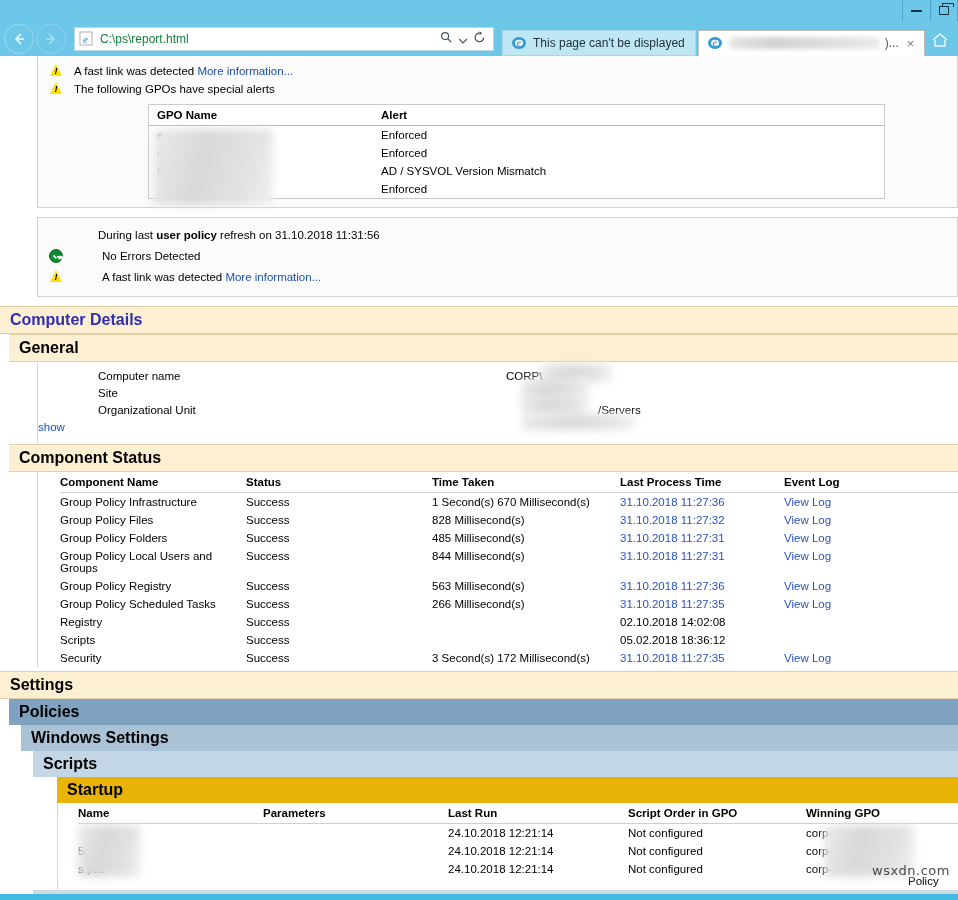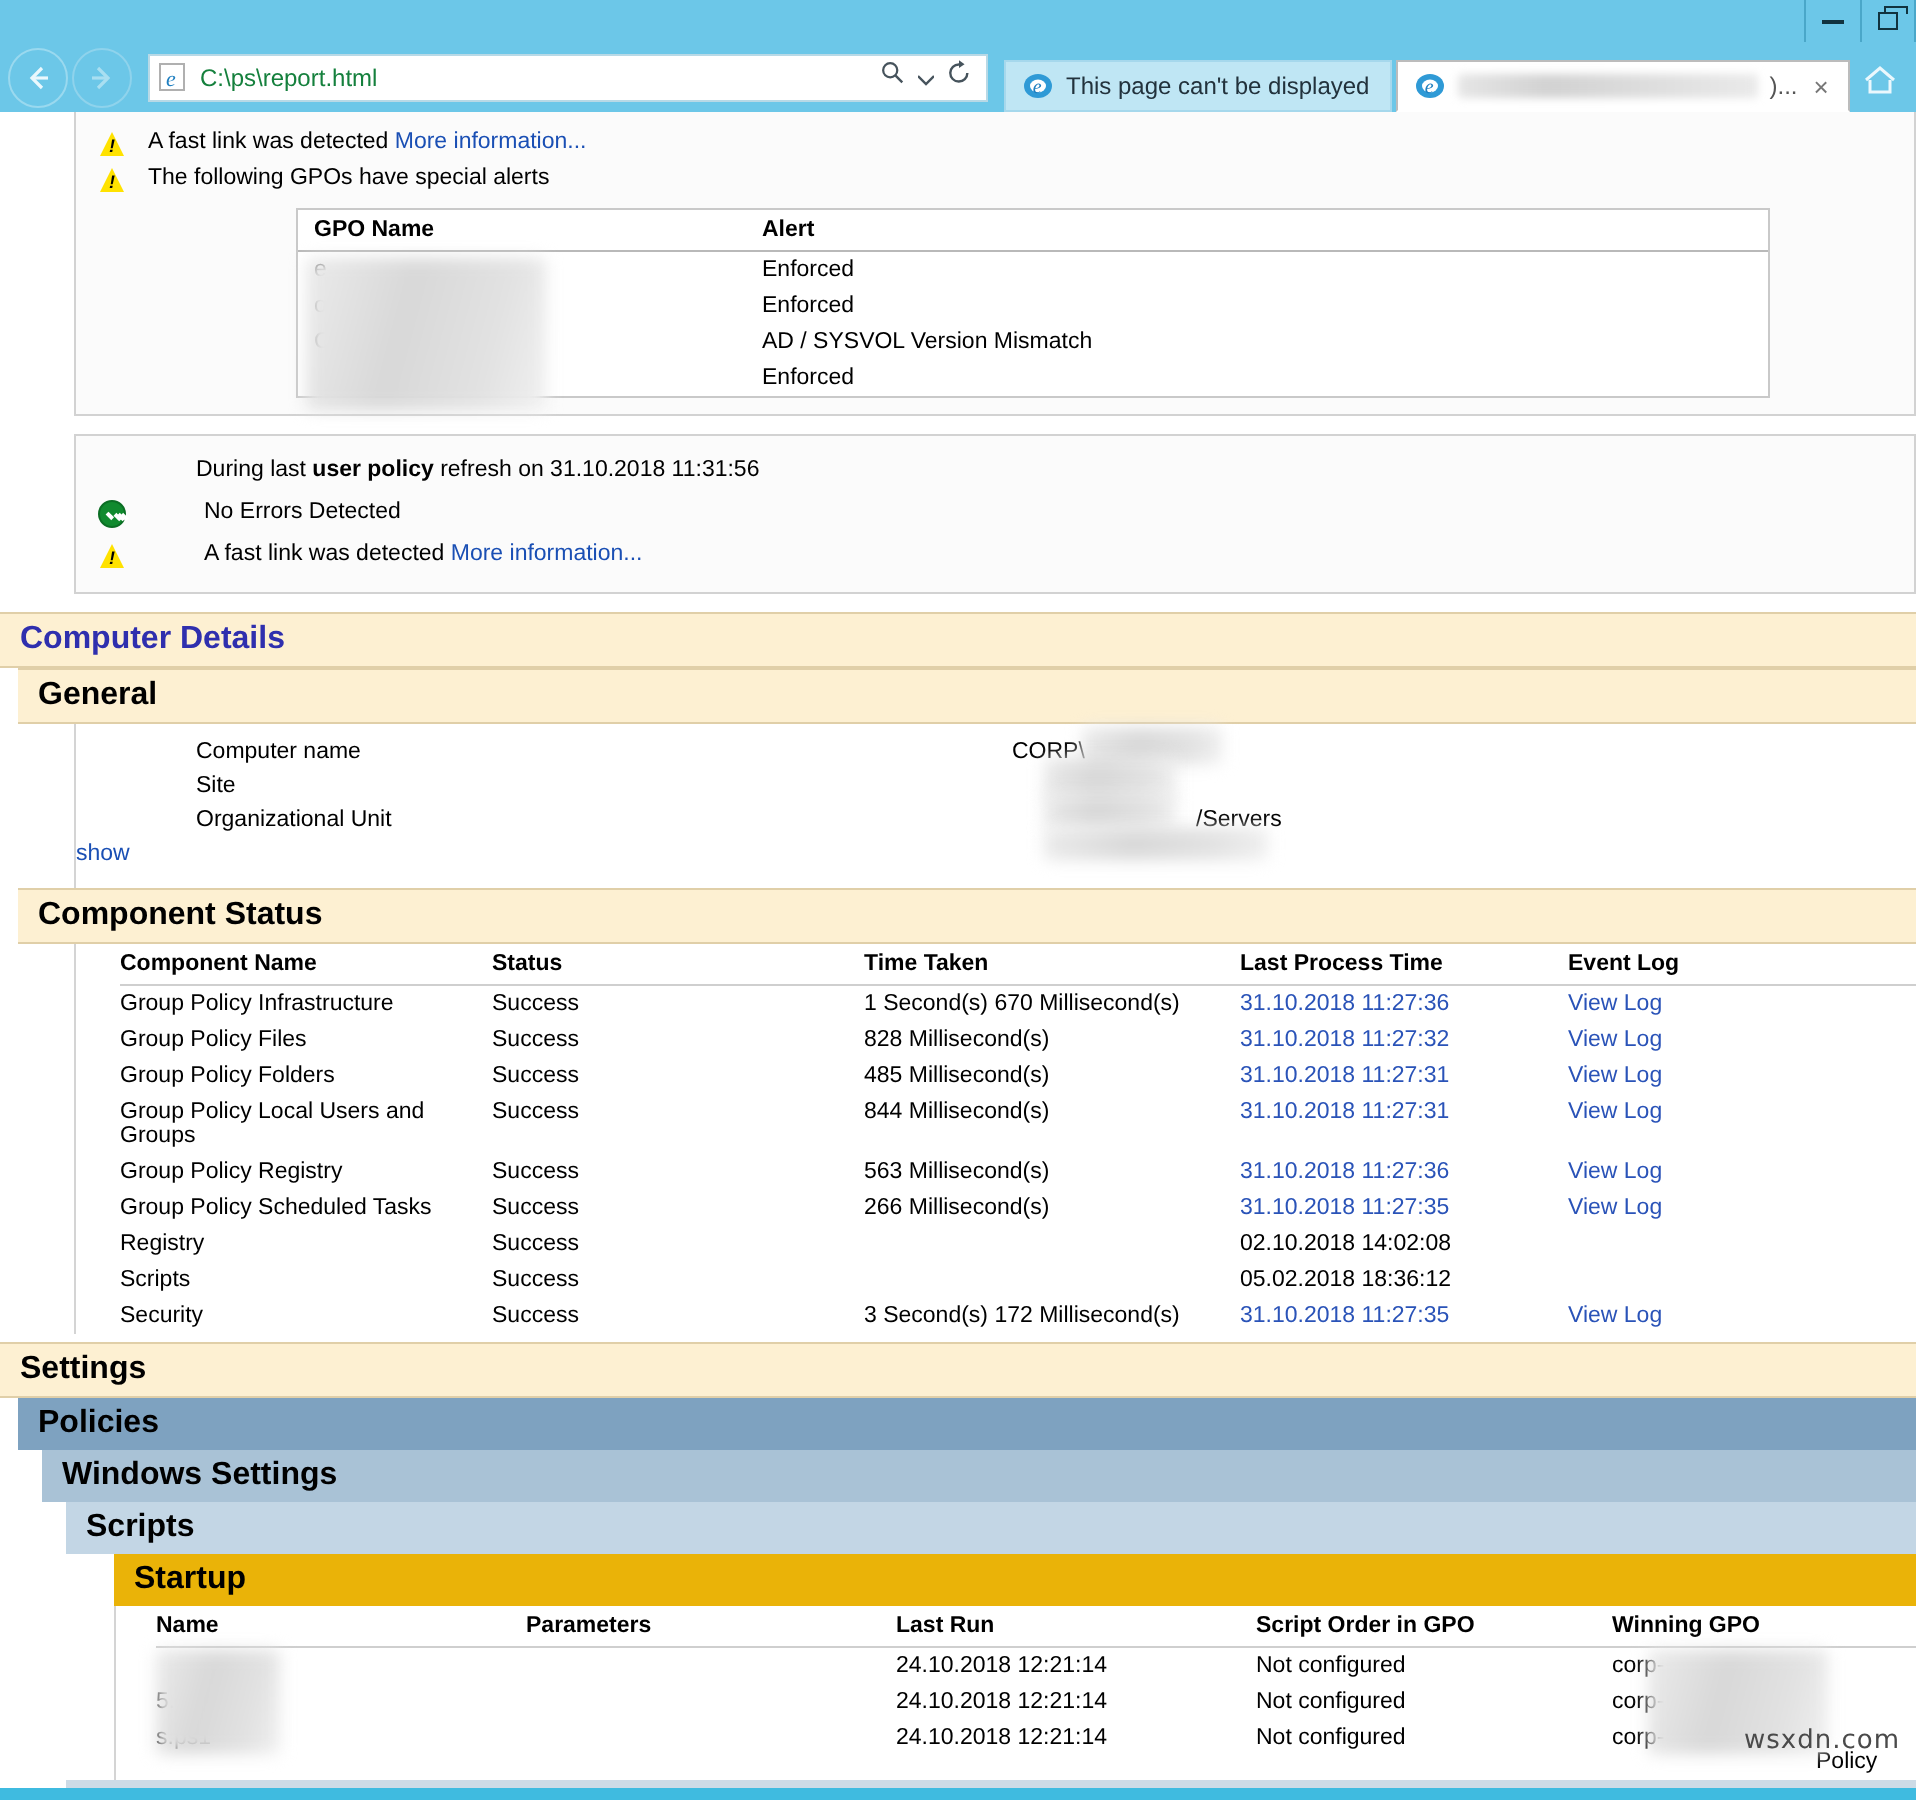--- a/index.html
+++ b/index.html
@@ -86,21 +86,21 @@
   }
 
   .page { position: relative; width: 958px; }
 
   
   .alertbox {
     margin: 0 0 0 37px; border: 1px solid #d2d2d2; border-top: none;
     background: #fbfbfb; padding: 6px 0 8px 0;
   }
   .alertbox.second { margin-top: 9px; border-top: 1px solid #d2d2d2; }
-  .alert-row { display: flex; align-items: center; padding: 1px 0 1px 0; }
+  .alert-row { display: flex; align-items: flex-start; padding: 1px 0 1px 0; }
   .alert-icon { width: 36px; flex: 0 0 36px; display: flex; justify-content: center; padding-top: 1px; }
   .alert-text { font-size: 11.5px; color: #000; line-height: 16px; }
   .link { color: #1a4fb4; text-decoration: none; }
 
   .warn-ico {
     width: 13px; height: 12px; position: relative; display: inline-block;
   }
   .warn-ico:before{
     content:""; position:absolute; left:0; top:0;
     border-left: 6.5px solid transparent; border-right: 6.5px solid transparent;

